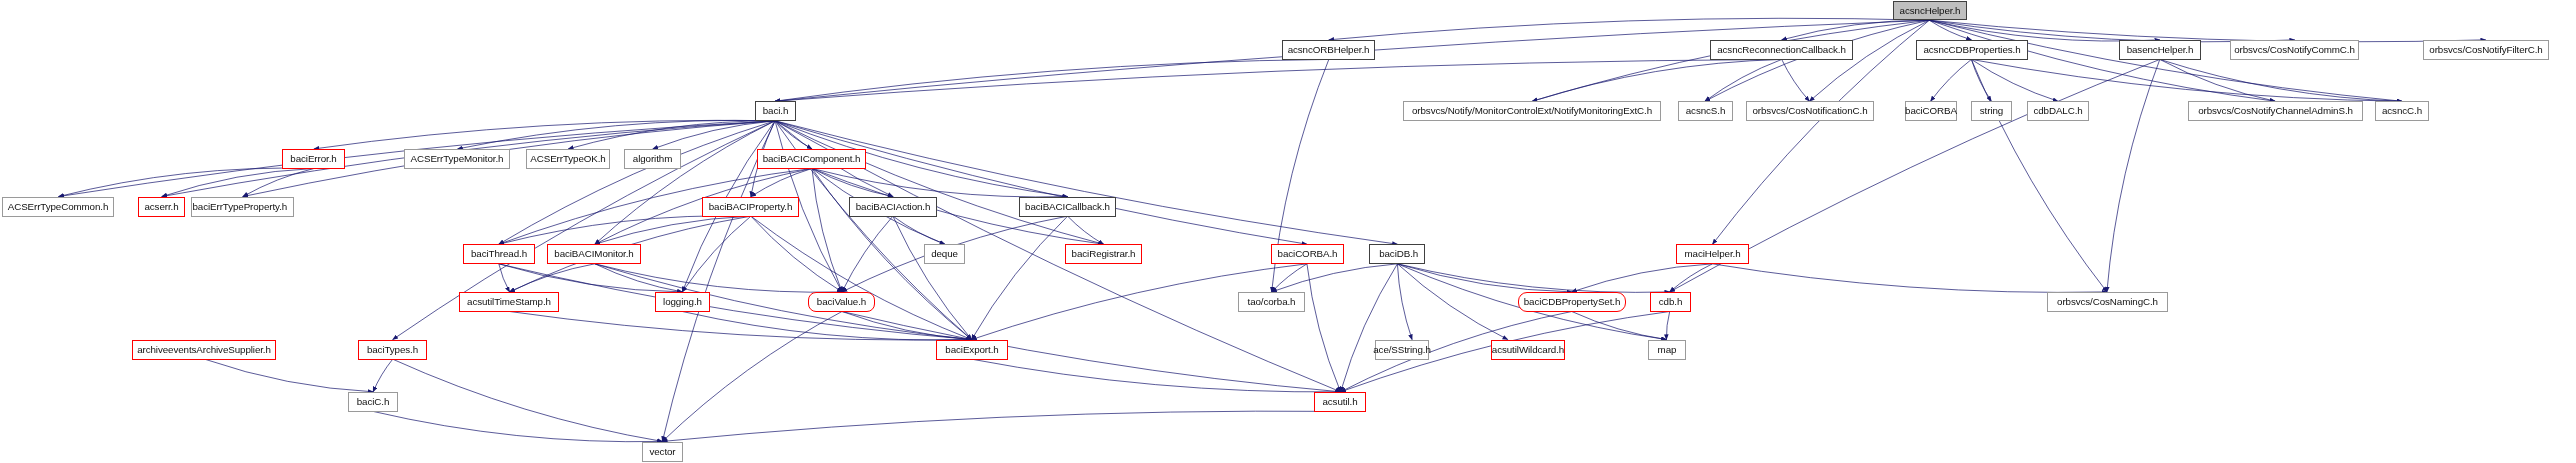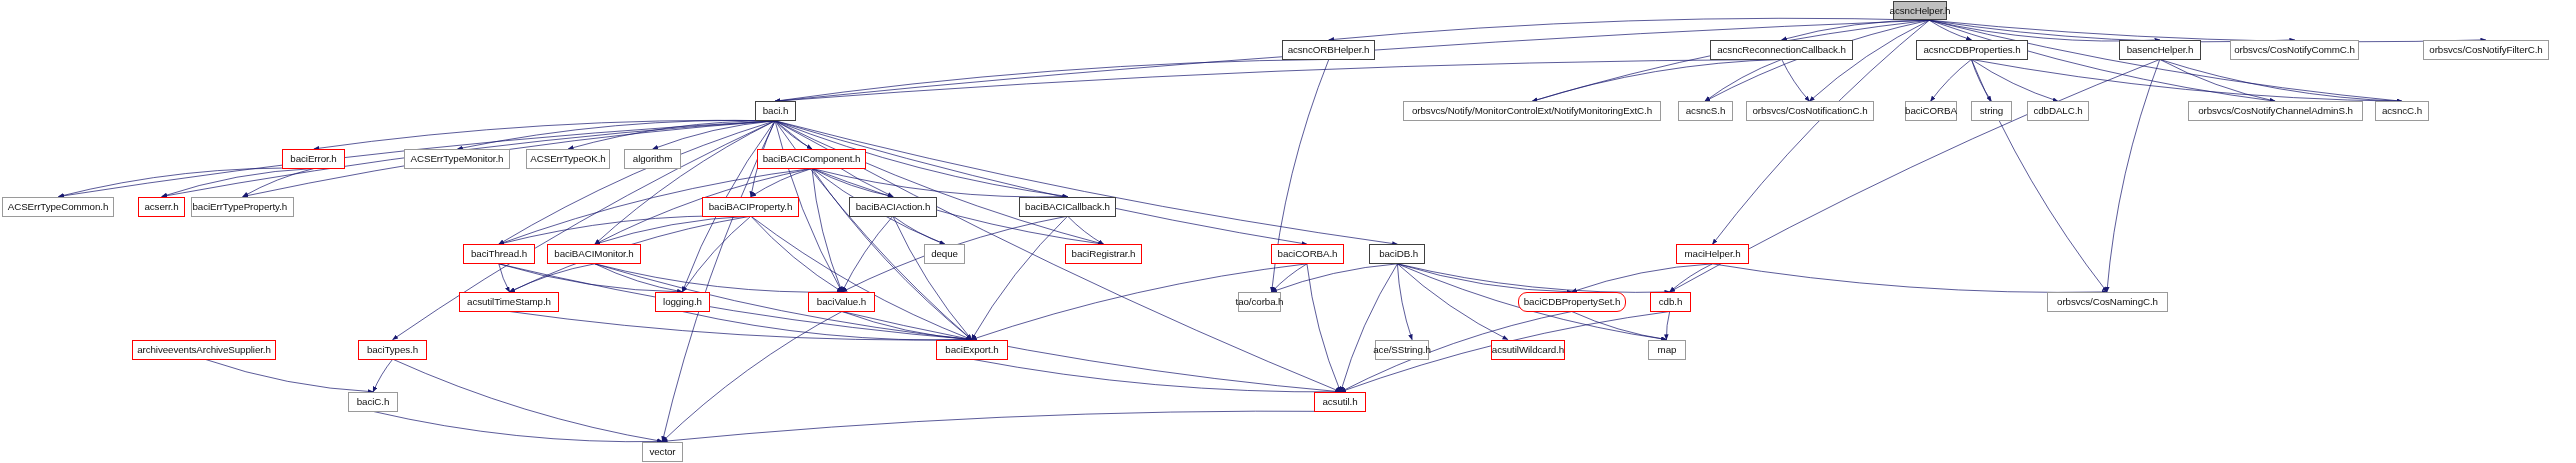--- a/index.html
+++ b/index.html
@@ -148,21 +148,21 @@
         <path d="M779.5,477 Q1131.5513676047667,526.4484283634315 1487,520" marker-end="url(#arr)"></path>
         <path d="M1487,550 Q1767.031769975681,602.8909992748028 2052,600" marker-end="url(#arr)"></path>
         <path d="M312.5,550 Q438,593.06 570.5,600" marker-end="url(#arr)"></path>
         <path d="M600.5,550 Q582,572.9 570.5,600" marker-end="url(#arr)"></path>
         <path d="M600.5,550 Q798.8294139934836,639.7813652435816 1013.5,676" marker-end="url(#arr)"></path>
         <path d="M570.5,630 Q789.1080995441727,680.8502587376416 1013.5,676" marker-end="url(#arr)"></path>
         <path d="M2052,630 Q1531.5109645472953,625.0274278775272 1013.5,676" marker-end="url(#arr)"></path>
       </g>
   </svg>
   <div id="nodes">
-      <div class="node root" style="left: 1893px; top: 0.7px; width: 54px;">
+      <div class="node root" style="left: 1893px; top: 0.7px; width: 74px;">
         <span>acsncHelper.h</span>
       </div>
       <div class="node" style="left: 1282px; top: 40px; width: 93px; border-color: rgb(64, 64, 64);">
         <span>acsncORBHelper.h</span>
       </div>
       <div class="node" style="left: 1710px; top: 40px; width: 143px; border-color: rgb(64, 64, 64);">
         <span>acsncReconnectionCallback.h</span>
       </div>
       <div class="node" style="left: 1916px; top: 40px; width: 112px; border-color: rgb(64, 64, 64);">
         <span>acsncCDBProperties.h</span>
@@ -256,24 +256,24 @@
       </div>
       <div class="node red" style="left: 1676px; top: 244px; width: 73px;">
         <span>maciHelper.h</span>
       </div>
       <div class="node red" style="left: 459px; top: 292px; width: 100px;">
         <span>acsutilTimeStamp.h</span>
       </div>
       <div class="node red" style="left: 655px; top: 292px; width: 55px;">
         <span>logging.h</span>
       </div>
-      <div class="node red" style="left: 808px; top: 292px; width: 67px;">
+      <div class="node red" style="left: 808px; top: 292px; width: 67px; border-radius: 8px;">
         <span>baciValue.h</span>
       </div>
-      <div class="node" style="left: 1238px; top: 292px; width: 43px;">
+      <div class="node" style="left: 1238px; top: 292px; width: 67px;">
         <span>tao/corba.h</span>
       </div>
       <div class="node red" style="left: 1518px; top: 292px; width: 108px; border-radius: 9px;">
         <span>baciCDBPropertySet.h</span>
       </div>
       <div class="node red" style="left: 1650px; top: 292px; width: 41px;">
         <span>cdb.h</span>
       </div>
       <div class="node" style="left: 2047px; top: 292px; width: 121px;">
         <span>orbsvcs/CosNamingC.h</span>

